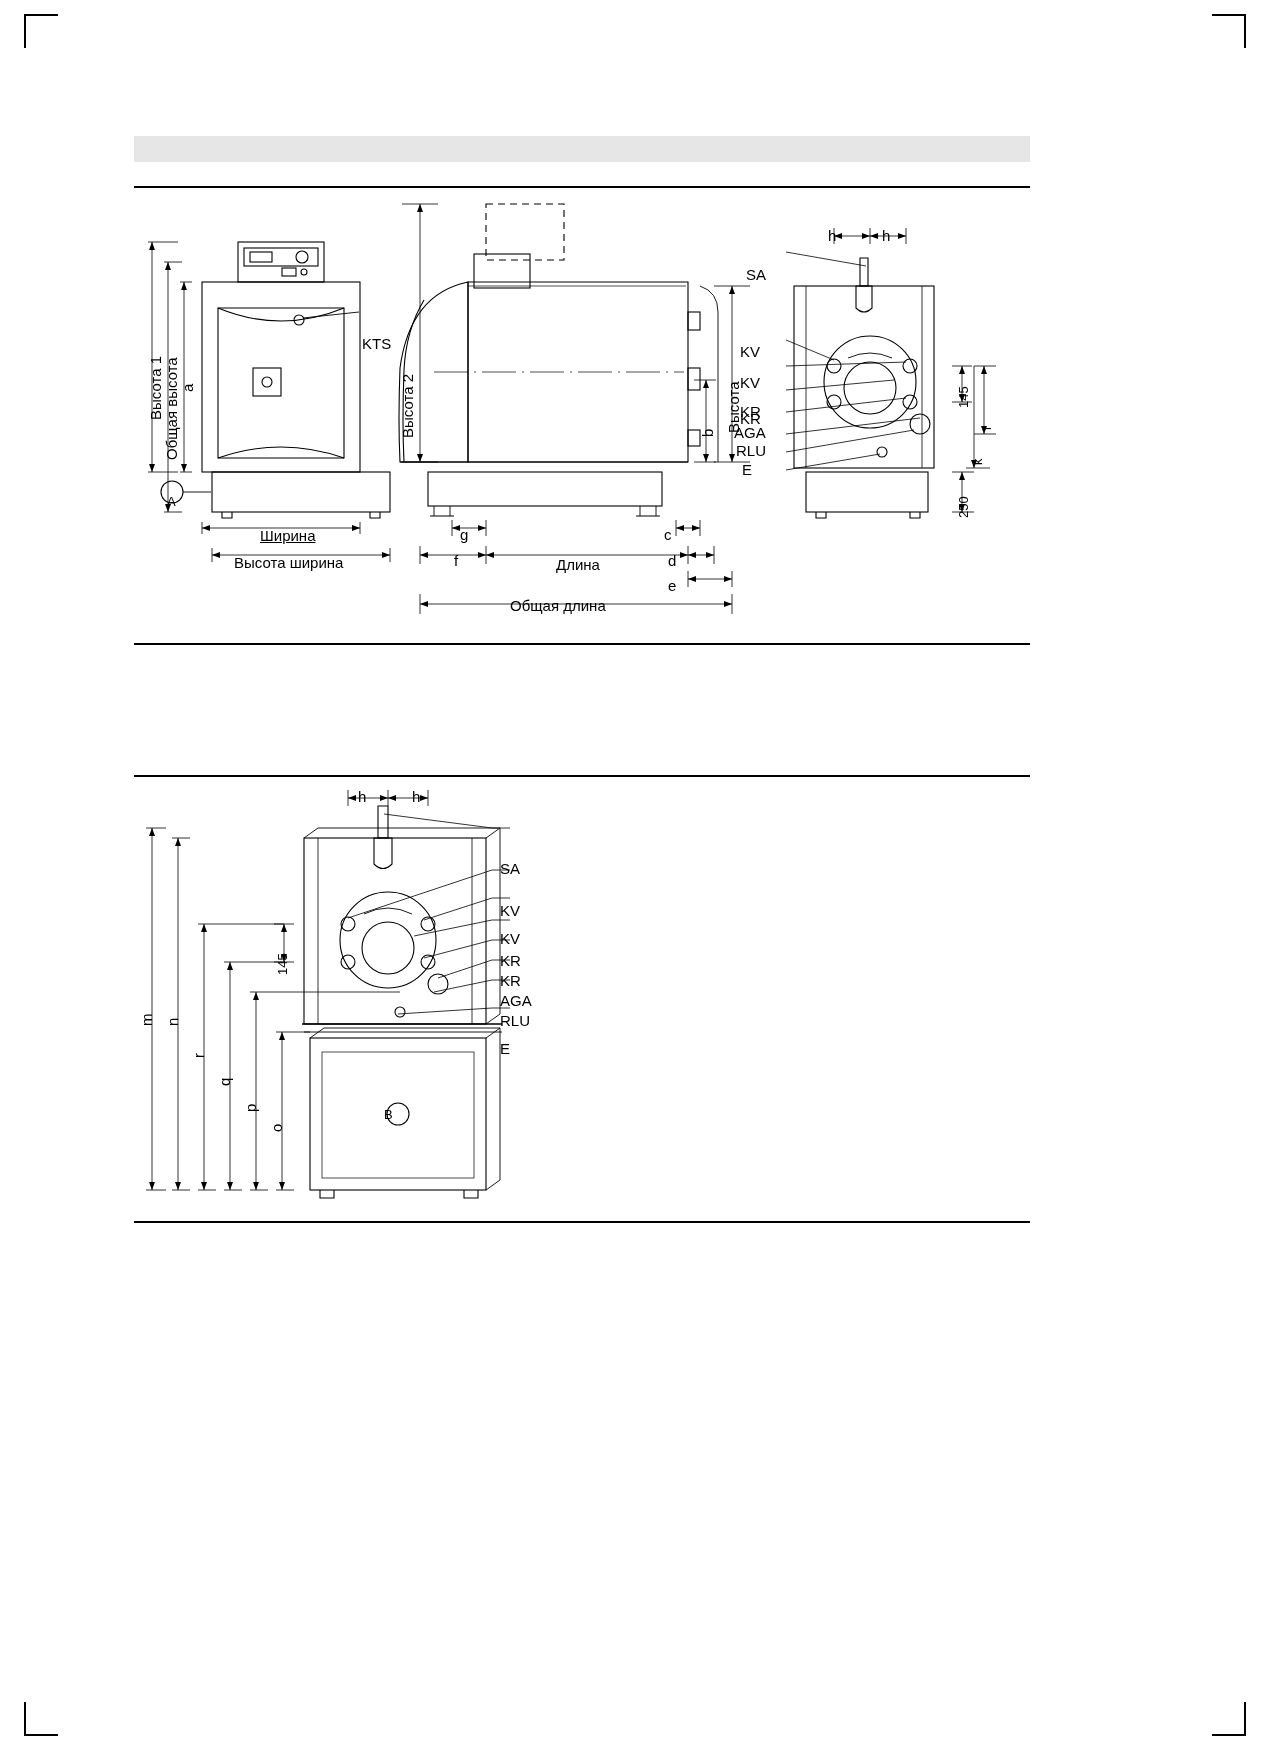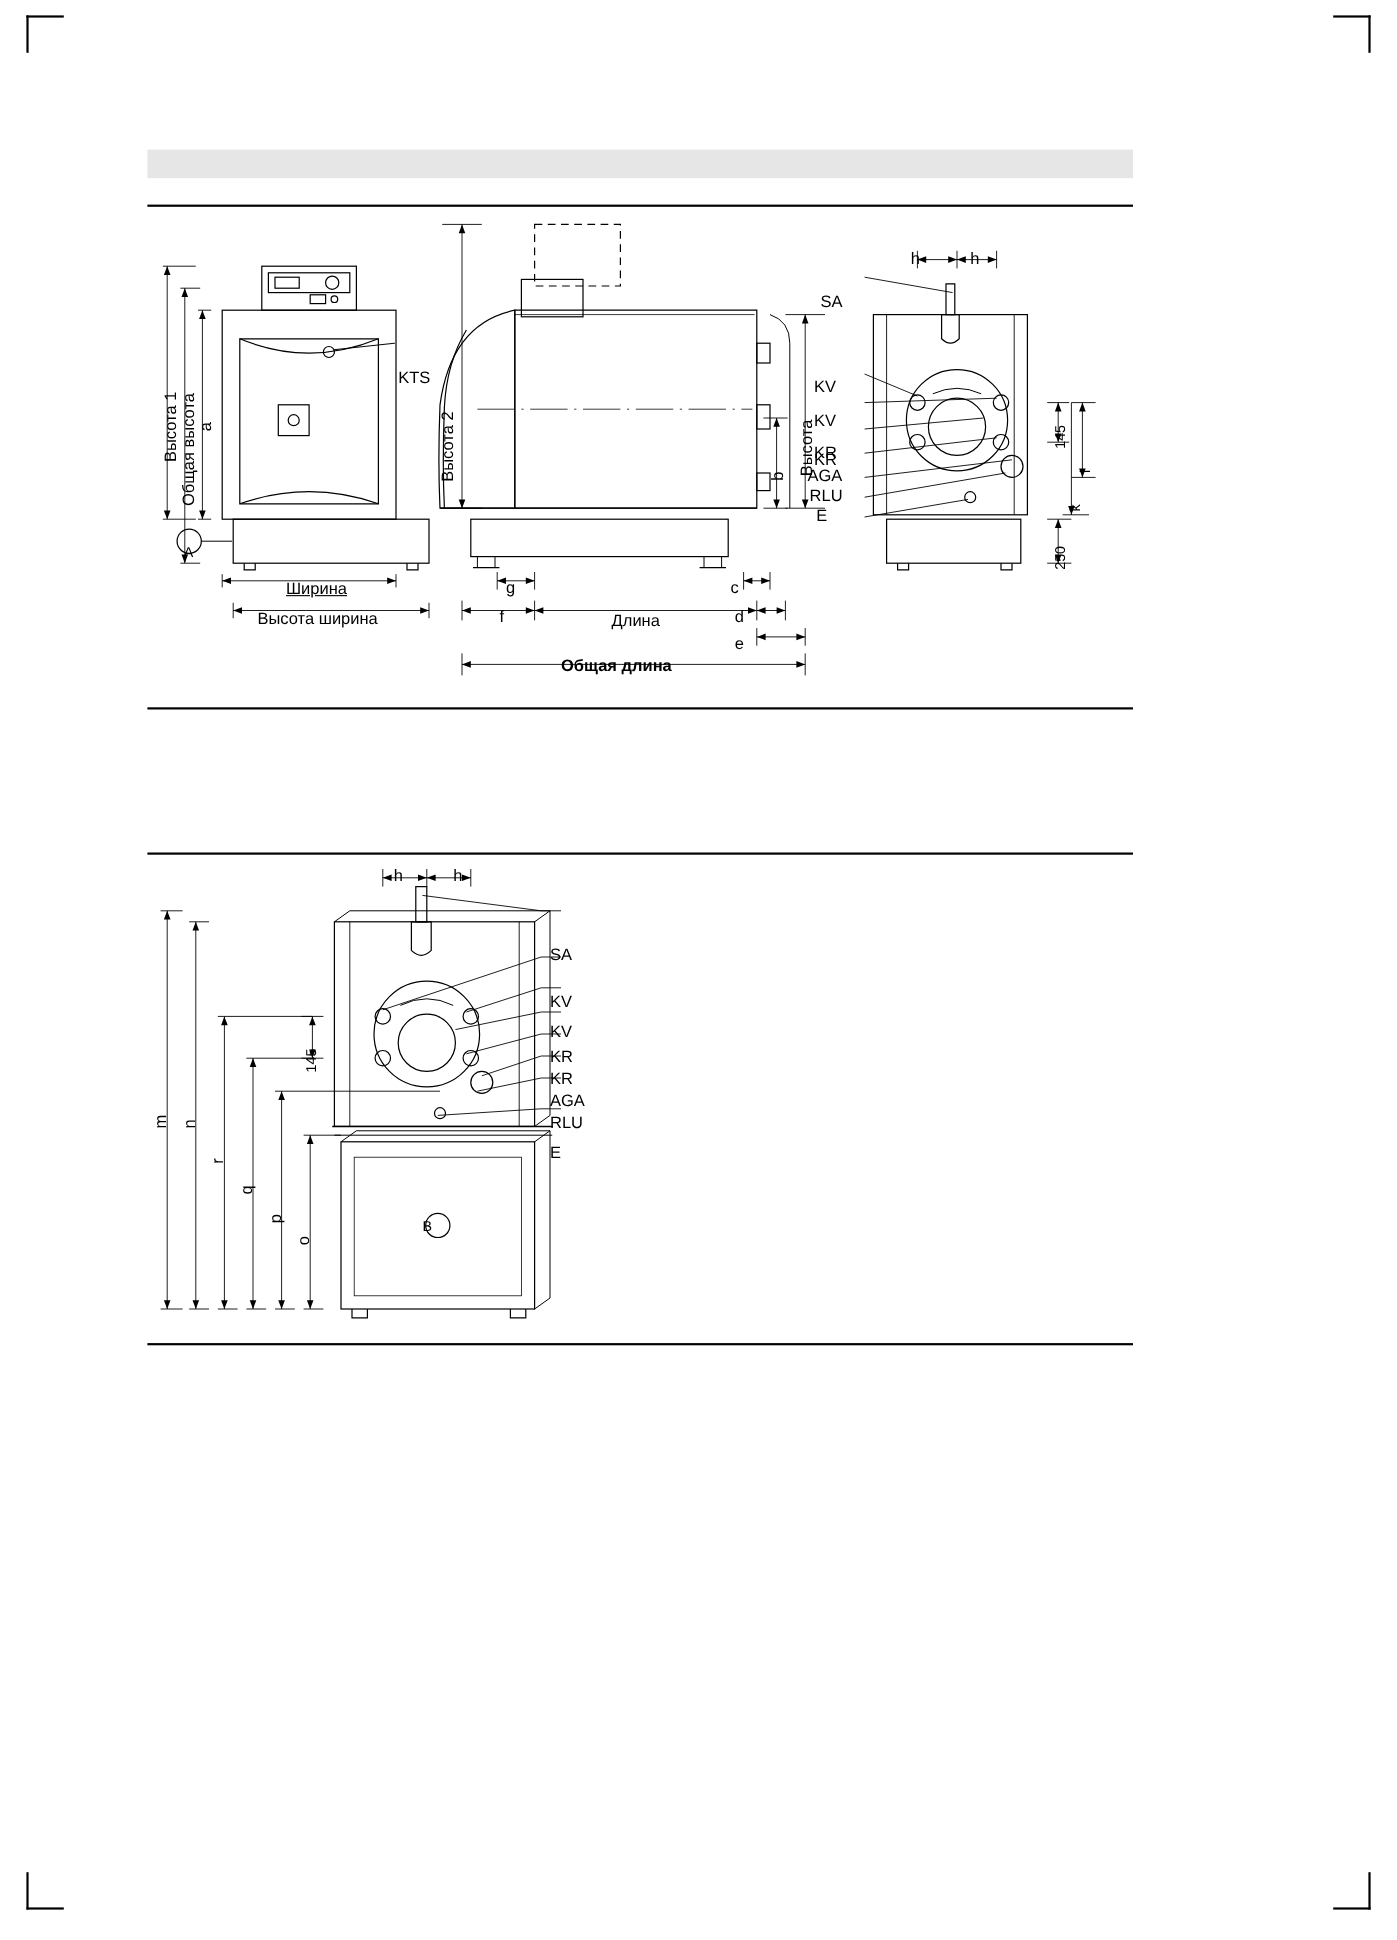--- a/index.html
+++ b/index.html
@@ -246,21 +246,21 @@
 
   <div class="lbl rot90" style="left:400px;top:438px;">Высота 2</div>
   <div class="lbl rot90" style="left:726px;top:433px;">Высота</div>
   <div class="lbl rot90" style="left:700px;top:437px;">b</div>
   <div class="lbl" style="left:460px;top:527px;">g</div>
   <div class="lbl" style="left:454px;top:553px;">f</div>
   <div class="lbl" style="left:556px;top:521px;margin-top:36px;">Длина</div>
   <div class="lbl" style="left:664px;top:527px;">c</div>
   <div class="lbl" style="left:668px;top:553px;">d</div>
   <div class="lbl" style="left:668px;top:578px;">e</div>
-  <div class="lbl" style="left:510px;top:598px;font-weight:bold;">Общая длина</div>
+  <div class="lbl" style="left:510px;top:598px;">Общая длина</div>
 
   <div class="lbl" style="left:828px;top:228px;">h</div>
   <div class="lbl" style="left:882px;top:228px;">h</div>
   <div class="lbl" style="left:746px;top:267px;">SA</div>
   <div class="lbl" style="left:740px;top:344px;">KV</div>
   <div class="lbl" style="left:740px;top:375px;">KV</div>
   <div class="lbl" style="left:740px;top:404px;">KR</div>
   <div class="lbl" style="left:740px;top:411px;">KR</div>
   <div class="lbl" style="left:734px;top:425px;">AGA</div>
   <div class="lbl" style="left:736px;top:443px;">RLU</div>

